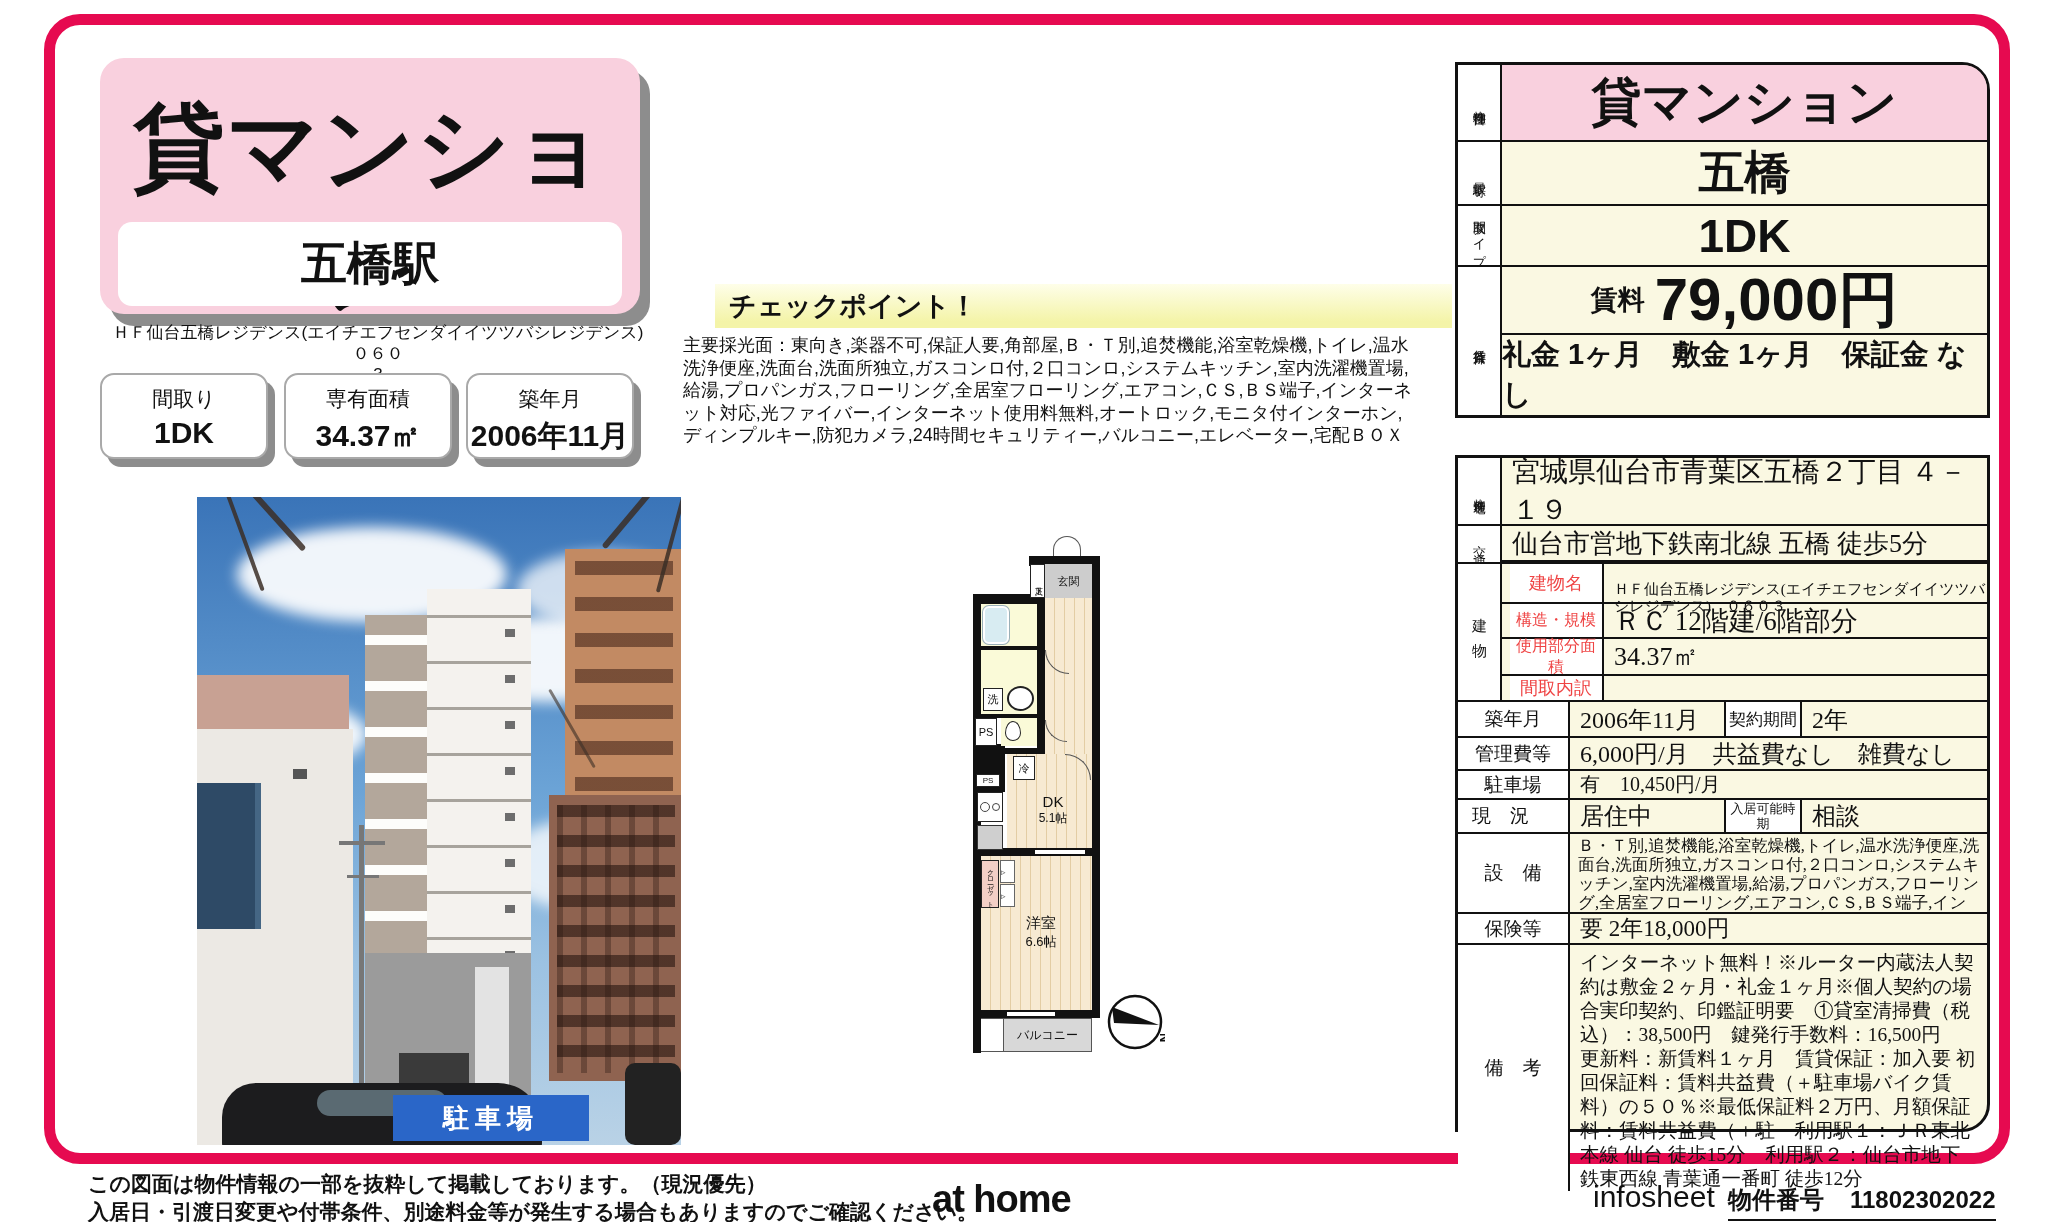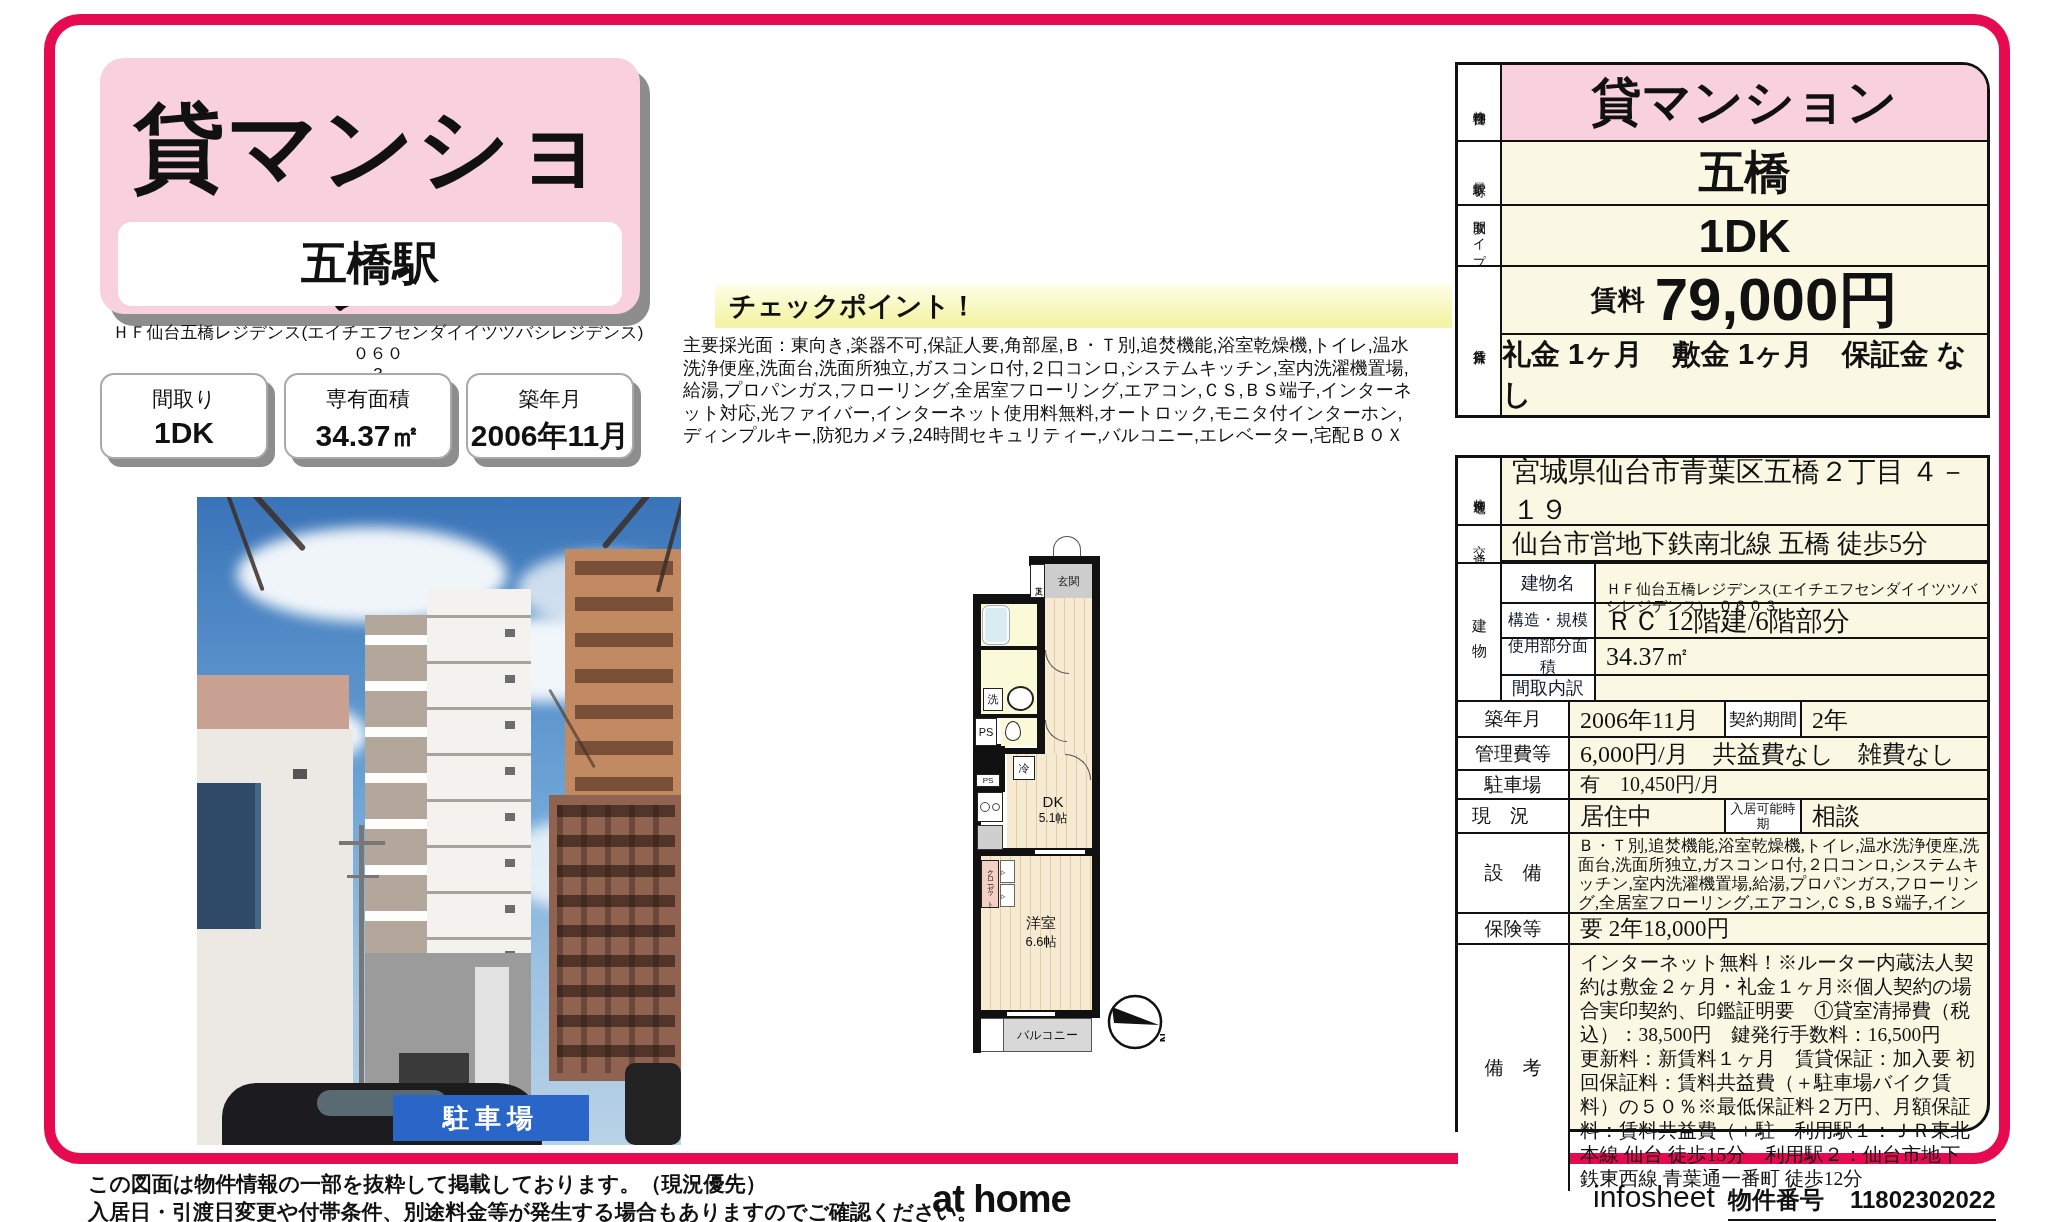--- a/index.html
+++ b/index.html
@@ -43,21 +43,21 @@
   .termrow { flex:1; display:flex; align-items:center; justify-content:center; font-size:29px; font-weight:bold; color:#111; }
 
   
   .t2 { left:1455px; top:455px; width:535px; height:677px; border:3px solid #111; border-radius:0 0 28px 0; display:flex; flex-direction:column; background:#faf8e2; font-family:"Liberation Serif", serif; }
   .t2 .sec { display:flex; border-top:2px solid #111; }
   .t2 .sec:first-child { border-top:none; }
   .hl { background:#fff; border-right:2px solid #111; display:flex; align-items:center; justify-content:center; font-family:"Liberation Sans", sans-serif; font-size:19px; color:#111; flex:none; }
   .serifval { display:flex; align-items:center; color:#111; padding-left:10px; }
   .sub { display:flex; border-top:2px solid #111; }
   .sub:first-child { border-top:none; }
-  .sublb { width:94px; background:#fff; border-right:2px solid #111; display:flex; align-items:center; justify-content:center; text-align:center; font-family:"Liberation Sans", sans-serif; font-size:18px; color:#0f172a; flex:none; }
+  .sublb { width:94px; background:#fff; border-right:2px solid #111; display:flex; align-items:center; justify-content:center; text-align:center; font-family:"Liberation Sans", sans-serif; font-size:18px; color:#ef4444; flex:none;margin-left:8px; }
   .hlab { width:112px; }
   .midlab { width:78px; background:#fff; border-left:2px solid #111; border-right:2px solid #111; display:flex; align-items:center; justify-content:center; font-family:"Liberation Sans", sans-serif; color:#111; flex:none; text-align:center; }
 
   
   .plan { left:973px; top:548px; width:210px; height:545px; }
   .plan div { position:absolute; }
   .wall { background:#111; }
   .stripes { background:repeating-linear-gradient(90deg,#f7ead2 0 9px, #e3cda4 9px 10px); }
   .yroom { background:#fafad8; }
   .pbox { background:#fff; border:1.5px solid #222; display:flex; align-items:center; justify-content:center; color:#111; }

